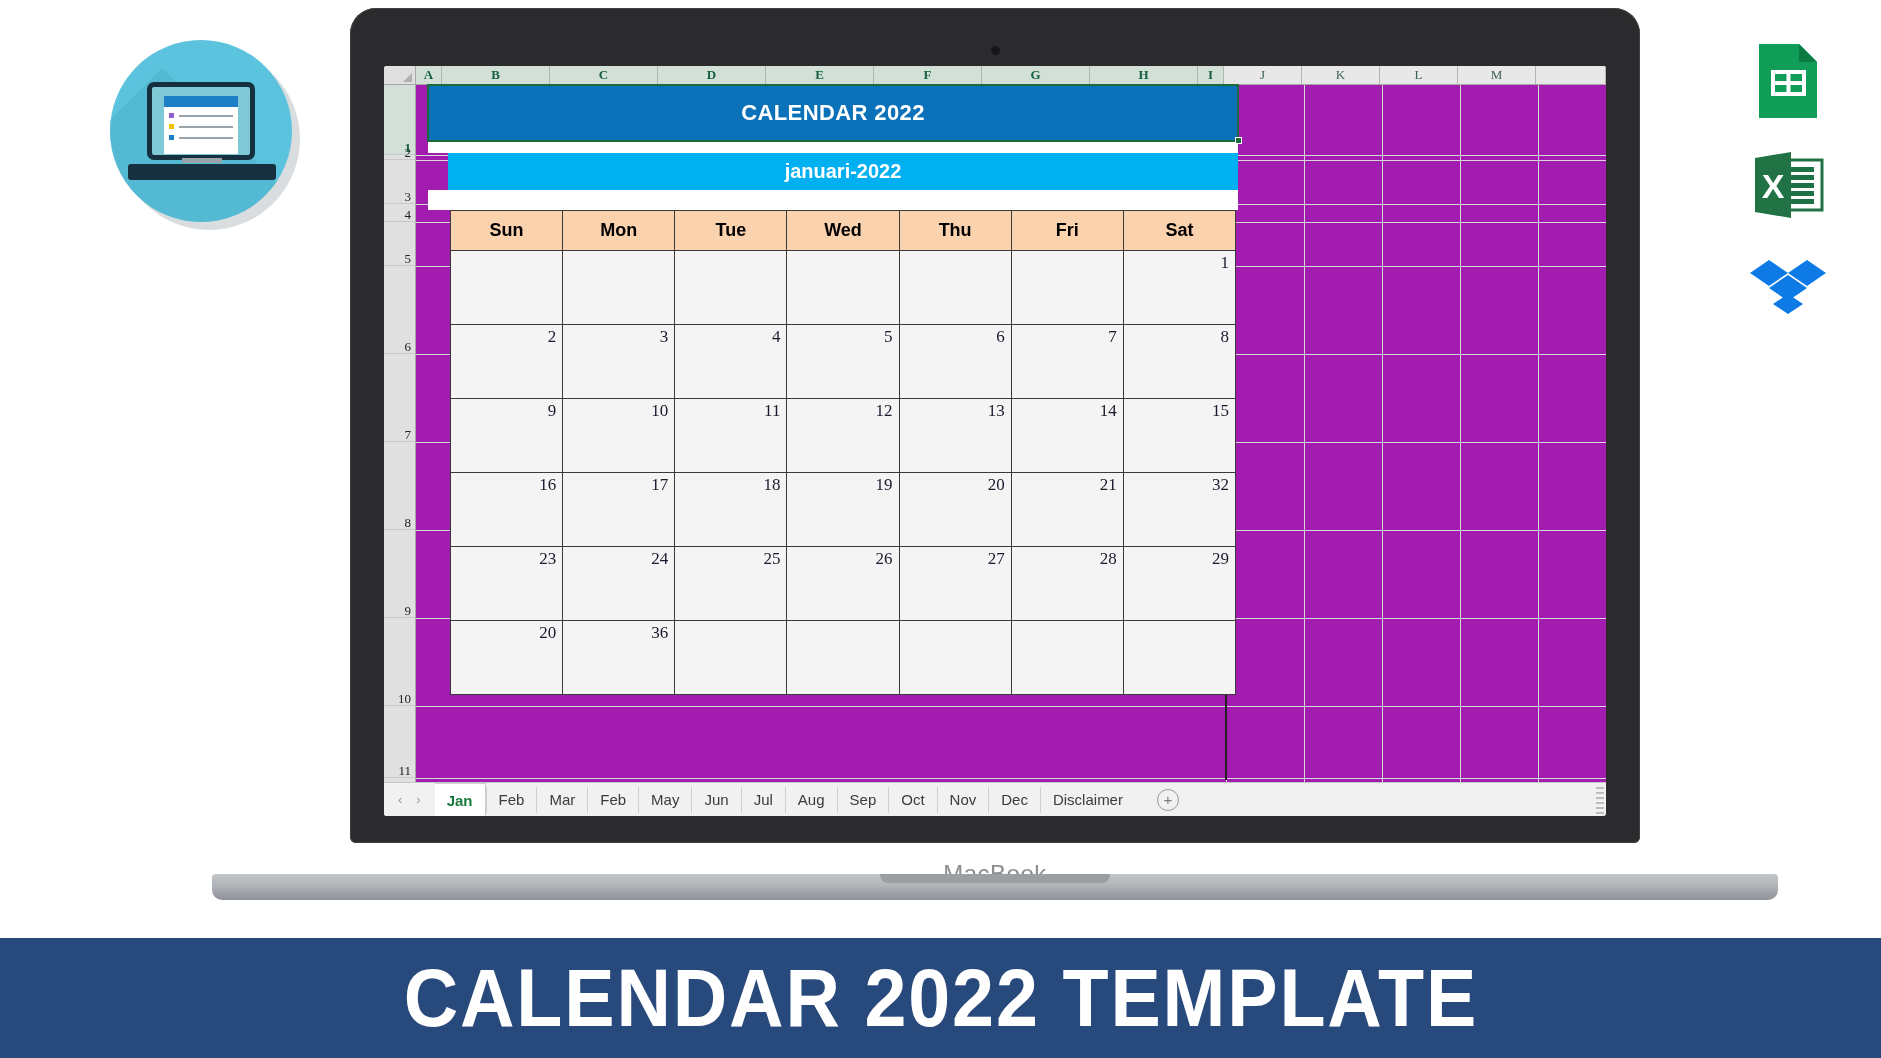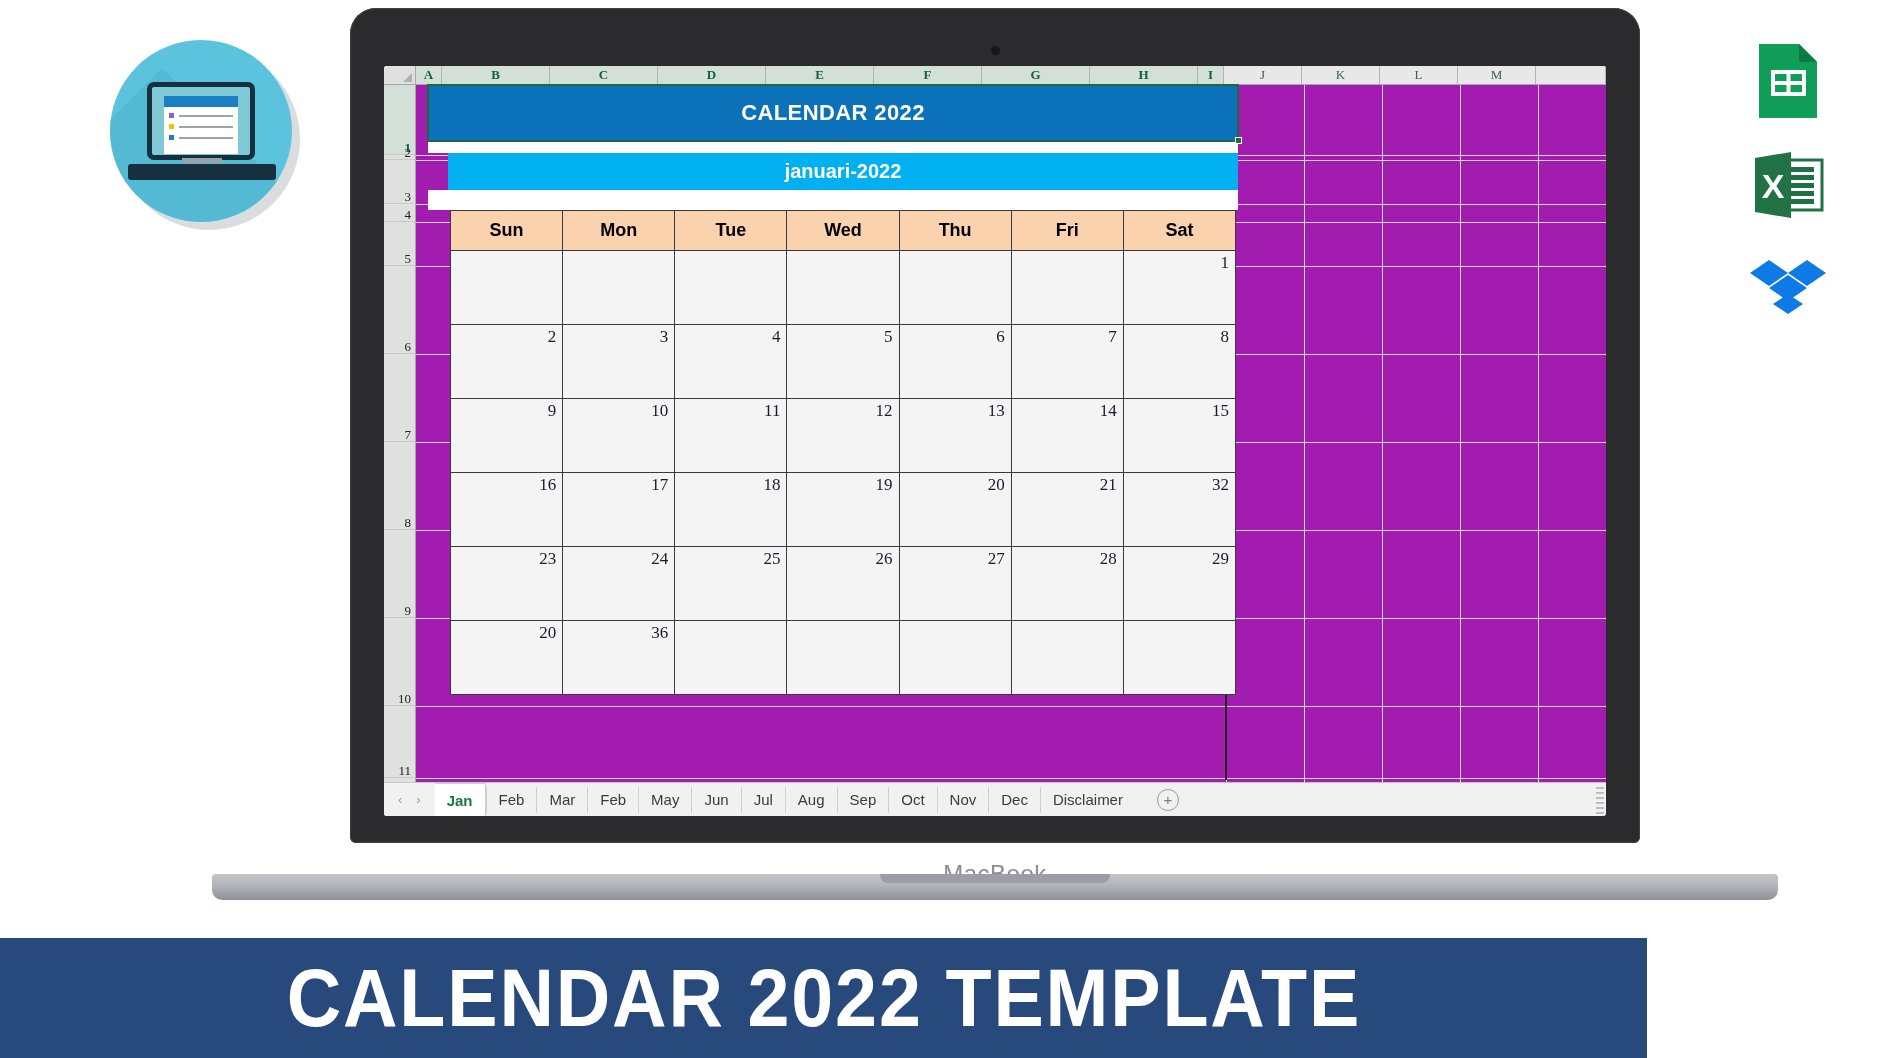--- a/index.html
+++ b/index.html
@@ -163,21 +163,21 @@
   }
   .add-sheet {
     margin-left:22px; width:22px; height:22px; border-radius:50%;
     border:1px solid #9a9a9a; color:#7a7a7a; font-size:15px; line-height:20px; text-align:center;
   }
   #scroll-grip { position:absolute; right:2px; bottom:3px; width:8px; height:26px; }
   #scroll-grip i { display:block; height:2px; background:#bdbdbd; margin-bottom:3px; }
 
   
   #banner {
-    position:absolute; left:0; bottom:0; width:1647px; height:120px;
+    position:absolute; left:0; bottom:0; width:1881px; height:120px;
     background:#27497c; display:flex; align-items:center; justify-content:center;
   }
   #banner-text {
     color:#fff; font-size:82px; font-weight:bold; letter-spacing:2px;
     transform: scaleX(.92); font-family:"Liberation Sans", sans-serif;
   }
 </style>
 </head>
 <body>
 

